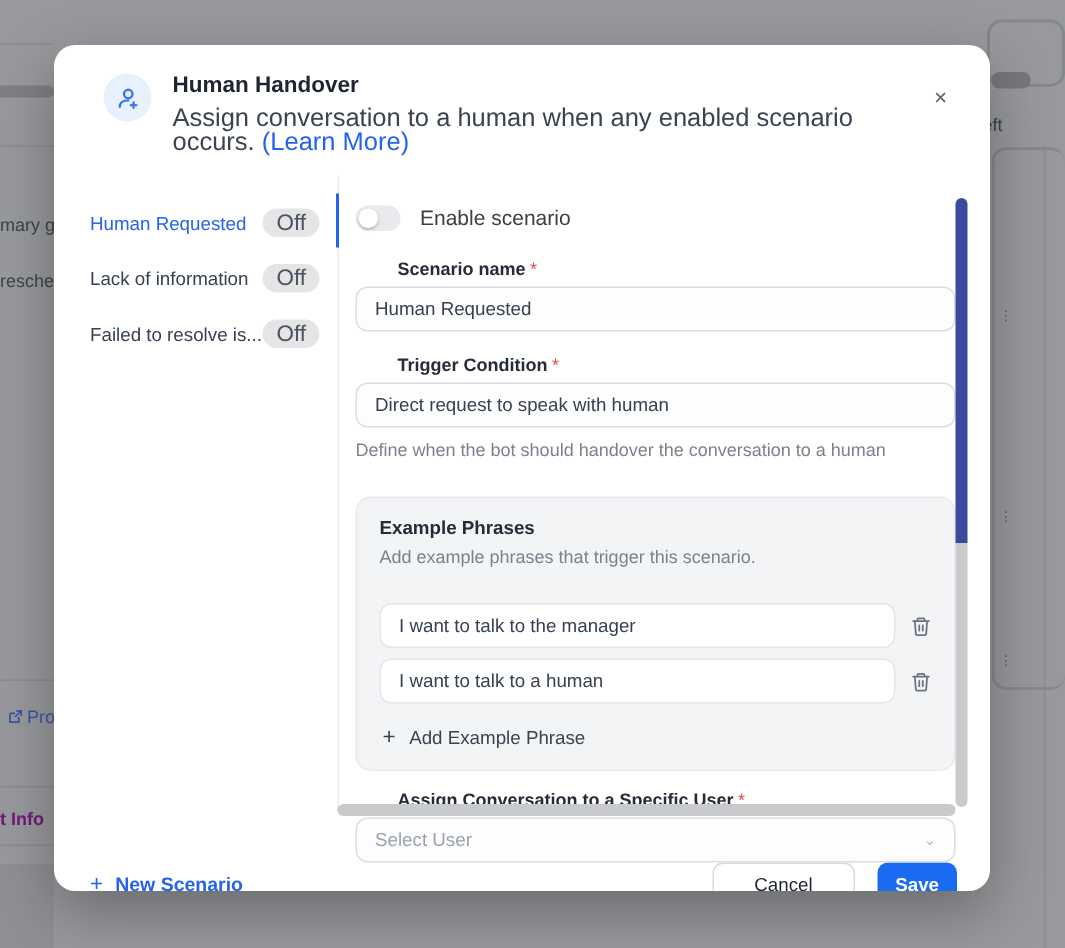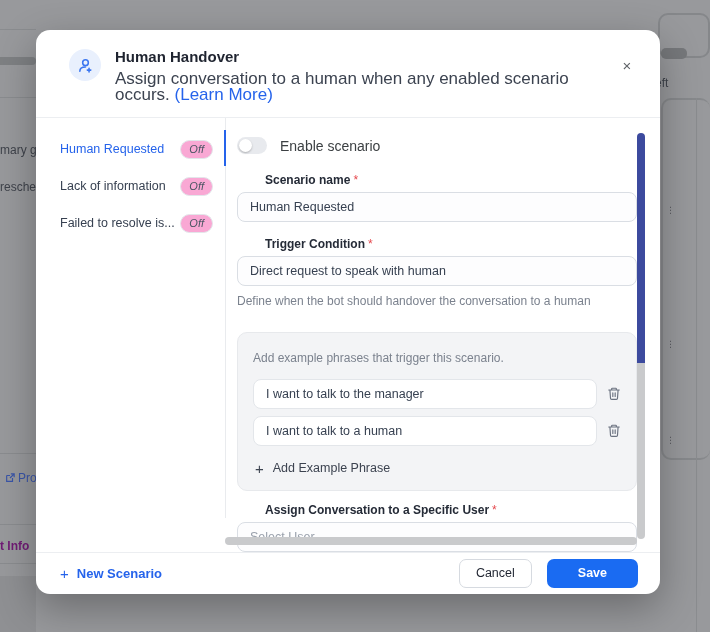--- a/index.html
+++ b/index.html
@@ -58,22 +58,22 @@
   .scenario-item {
     display:flex; align-items:center; justify-content:space-between;
     margin-bottom:18px; cursor:pointer; padding-right:12px;
   }
   .scenario-label {
     font-size:12.5px; color:#374151; white-space:nowrap; overflow:hidden;
     text-overflow:ellipsis; max-width:118px;
   }
   .scenario-item.active .scenario-label { color:#2563eb; }
   .off-badge {
-    font-size:11px; color:#4b5563; background:#f9a8d4;
-    border:1px solid #e3e6ea; border-radius:11px; padding:3px 8px; line-height:11px;font-style:italic;
+    font-size:15px; color:#4b5563; background:#e5e5e5;
+    border:1px solid #e3e6ea; border-radius:11px; padding:3px 8px; line-height:11px;
   }
   .v-divider { position:absolute; left:189px; top:0; bottom:34px; width:1px; background:#e9ebee; }
   .active-indicator { position:absolute; left:188px; top:12px; width:2px; height:36px; background:#2563eb; }
 
   
   .content { width:400px; margin-left:12px; padding-top:18px; }
 
   .toggle-row { display:flex; align-items:center; height:20px; margin-bottom:17px; }
   .toggle {
     width:30px; height:17px; border-radius:9px; background:#e8eaee; position:relative;
@@ -94,21 +94,21 @@
     font-family:inherit; outline:none; display:block;
   }
   .mb15 { margin-bottom:15px; }
   .helper-text { font-size:12px; color:#7b828e; margin:8px 0 23px 0; line-height:15px; }
 
   .phrase-card {
     background:#f3f4f6; border:1px solid #e7e9ec; border-radius:10px;
     padding:13px 14px 10px 15px; margin-bottom:12px;
   }
   .card-title { font-size:12.5px; font-weight:bold; color:#252b37; }
-  .card-desc { font-size:12px; color:#7b828e; margin:5px 0 14px 0; }
+  .card-desc { font-size:12px; color:#7b828e; margin:5px 0 24px 0; }
   .phrase-row { display:flex; align-items:center; margin-bottom:7px; }
   .phrase-input {
     flex:1; height:30px; border:1px solid #e3e6ea; border-radius:8px;
     background:#ffffff; font-size:12.5px; color:#374151; padding:0 12px;
     font-family:inherit; outline:none;
   }
   .trash-btn {
     border:none; background:none; padding:0; margin-left:10px; cursor:pointer;
     width:15px; height:16px; color:#6b7280; flex:0 0 15px; display:flex; align-items:center;
   }
@@ -142,25 +142,25 @@
     height:62px; display:flex; align-items:center; justify-content:space-between;
     padding:0 22px 0 24px;
   }
   .new-scenario-btn {
     display:flex; align-items:center; gap:8px; border:none; background:none;
     color:#2563eb; font-size:13px; font-weight:bold; font-family:inherit; cursor:pointer;
   }
   .new-scenario-btn .plus-glyph { color:#2563eb; font-weight:normal; font-size:15px; }
   .footer-actions { display:flex; gap:15px; }
   .cancel-btn {
-    height:29px; padding:0 16px; border:1px solid #d6dae0; border-radius:7px;
+    height:29px; padding:0 27px; border:1px solid #d6dae0; border-radius:7px;
     background:#ffffff; font-size:12.5px; color:#1f2430; font-family:inherit; cursor:pointer;text-align:center;
   }
   .save-btn {
-    height:29px; padding:0 31px; border:none; border-radius:7px;
+    height:29px; padding:0 12px; border:none; border-radius:7px;
     background:#1a6bf2; font-size:12.5px; font-weight:bold; color:#ffffff;
     font-family:inherit; cursor:pointer;
   }
 </style>
 </head>
 <body>
 
 <div>
   <div class="bg-line" style="left:0; top:29px; width:36px;"></div>
   <div class="bg-bar" style="left:0; top:57px; width:36px; height:8px; border-radius:0 4px 4px 0;"></div>
@@ -244,20 +244,21 @@
       </div>
       <input class="text-input mb15" value="Human Requested" style="">
 
       <div class="field-label">
         <span>Trigger Condition</span><span class="req">*</span>
       </div>
       <input class="text-input" value="Direct request to speak with human" style="">
       <div class="helper-text">Define when the bot should handover the conversation to a human</div>
 
       <div class="phrase-card">
+        <div class="card-title">Example Phrases</div>
         <div class="card-desc">Add example phrases that trigger this scenario.</div>
 
         <div class="phrase-row">
           <input class="phrase-input" value="I want to talk to the manager" style="">
           <button class="trash-btn">
             <svg width="14" height="15" viewBox="0 0 24 24" fill="none" stroke="#6b7280" stroke-width="2" stroke-linecap="round" stroke-linejoin="round">
               <path d="M3 6h18 M8 6V4a1 1 0 0 1 1-1h6a1 1 0 0 1 1 1v2 M5 6l1 14a2 2 0 0 0 2 2h8a2 2 0 0 0 2-2l1-14 M10 11v6 M14 11v6"></path>
             </svg>
           </button>
         </div>

